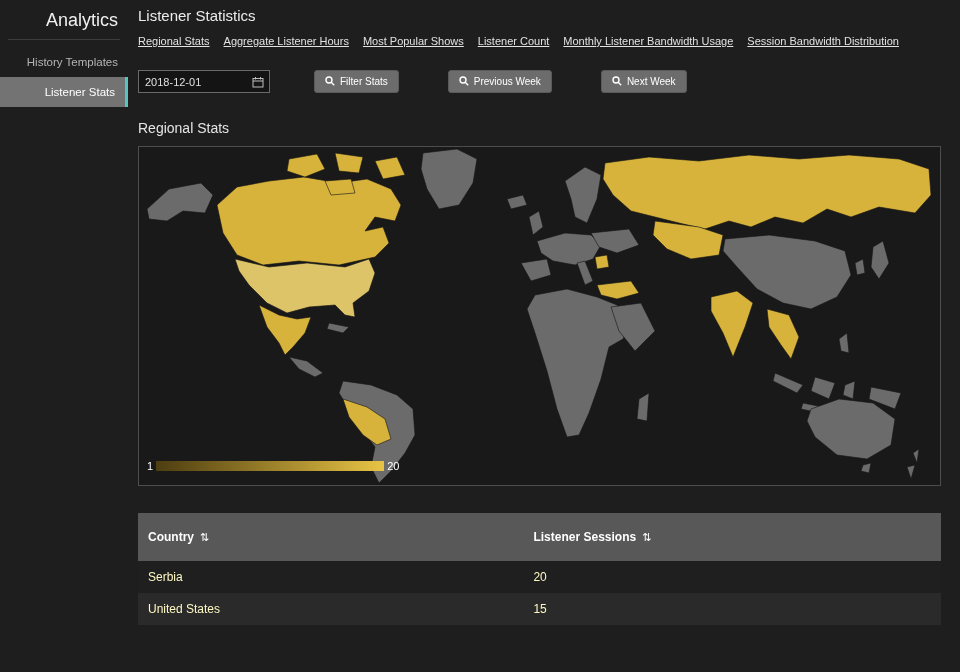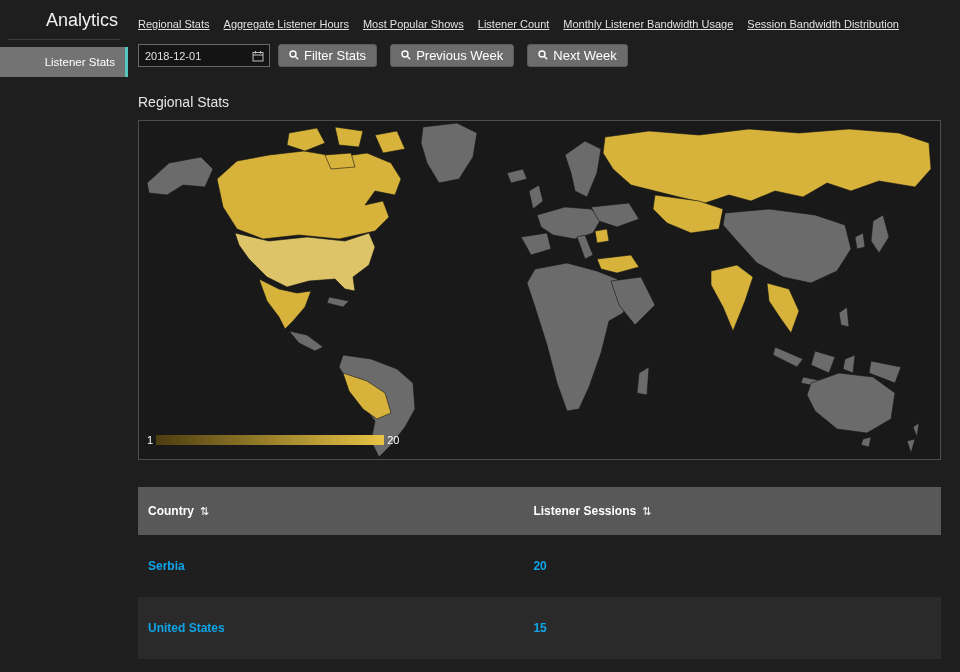--- a/index.html
+++ b/index.html
@@ -19,31 +19,31 @@
   .side-item.active{ background:#737373; color:#ffffff; border-right:3px solid var(--accent,#56c5c0); }
 
   
   main{ flex:1; padding:7px 20px 0 10px; min-width:0; }
   .page-title{ font-size:15px; font-weight:400; color:#ececec; }
   nav{ margin-top:11px; display:flex; gap:14px; flex-wrap:nowrap; }
   nav a{ color:#e2e2e2; font-size:11px; text-decoration:underline; cursor:pointer; white-space:nowrap; }
   h3.sec{ font-size:14px; font-weight:400; color:#e5e5e5; }
   .date-label{ margin-top:27px; }
 
-  .date-row{ margin-top:14px; display:flex; align-items:center; }
+  .date-row{ margin-top:23px; display:flex; align-items:center;gap:36px; }
   .date-wrap{ display:flex; align-items:center; width:132px; height:23px;
               border:1px solid #6a6a6a; background:#141414; }
   .date-wrap + .date-wrap{ margin-left:14px; }
   .date-wrap input{ flex:1; min-width:0; background:transparent; border:none; color:#e0e0e0;
                     font-size:11px; font-family:inherit; padding:0 4px 0 6px; outline:none; }
   .cal{ flex:none; padding-right:5px; display:flex; cursor:pointer; }
 
   .btn{ margin-left:13px; height:23px; display:inline-flex; align-items:center; gap:5px;
         background:var(--button-bg,#6c6c6c); border:1px solid #5a5a5a; border-radius:3px;
-        color:#fff; font-size:13px; font-family:inherit; padding:0 10px; cursor:pointer; white-space:nowrap; }
+        color:#fff; font-size:10px; font-family:inherit; padding:0 10px; cursor:pointer; white-space:nowrap; }
   .btn.filter{ margin-left:8px; }
 
   .regional-title{ margin-top:27px; }
 
   
   .map-panel{ position:relative; margin-top:10px; width:803px; height:340px;
               border:1px solid #4d4d4d; background:var(--panel-bg,#191919); }
   .map-panel svg{ position:absolute; inset:0; width:100%; height:100%; }
   .country{ fill:var(--land,#6b6b6b); stroke:#141414; stroke-width:0.6; }
   .country.hl{ fill:var(--highlight,#d7b33c); }
@@ -51,39 +51,43 @@
   .legend{ position:absolute; left:8px; bottom:13px; display:flex; align-items:center; gap:3px;
            font-size:11px; color:#fff; }
   .legend .grad{ width:228px; height:10px;
                  background:linear-gradient(to right, var(--legend-start,#4d3d10), var(--legend-end,#e8c445)); }
 
   
   table{ margin-top:27px; width:803px; border-collapse:collapse; font-size:12px; table-layout:fixed; }
   thead th{ background:var(--table-header-bg,#585858); color:#fff; text-align:left; font-weight:bold;
             padding:17px 10px; cursor:pointer; }
   th .sort{ font-size:11px; margin-left:6px; font-weight:normal; }
-  tbody td{ padding:24px 10px; color:#0ea5e9;font-weight:bold; }
+  tbody td{ padding:9px 10px; color:#fef9c3; }
   tbody tr:nth-child(odd){ background:#1f1f1f; }
   tbody tr:nth-child(even){ background:#2a2a2a; }
   col.c1{ width:48%; }
 </style>
 </head>
 <body>
 
 <div class="app">
 
   <aside class="sidebar">
     <h1>Analytics</h1>
     <hr>
+    <div class="side-item">
+      <span>History Templates</span>
+    </div>
     <div class="side-item active">
       <span>Listener Stats</span>
     </div>
   </aside>
 
   <main>
+    <h2 class="page-title">Listener Statistics</h2>
 
     <nav>
       <a>Regional Stats</a>
       <a>Aggregate Listener Hours</a>
       <a>Most Popular Shows</a>
       <a>Listener Count</a>
       <a>Monthly Listener Bandwidth Usage</a>
       <a>Session Bandwidth Distribution</a>
     </nav>
 

